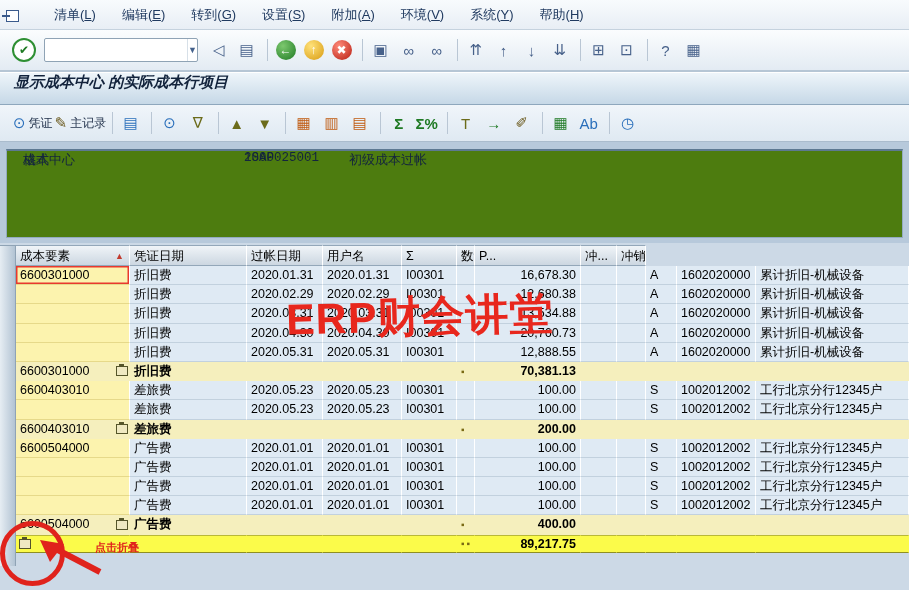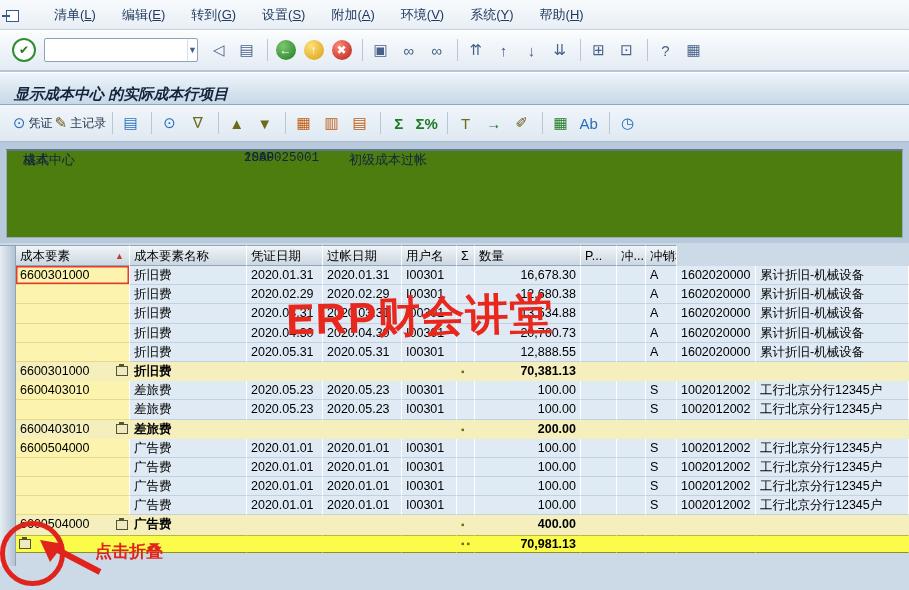--- a/index.html
+++ b/index.html
@@ -30,21 +30,21 @@
   .circ-yellow .glyph{background:radial-gradient(circle at 35% 30%,#ffe27a,#d89a10);}
   .circ-red .glyph{background:radial-gradient(circle at 35% 30%,#ff8a7a,#b61c10);}
   .ic-enter .glyph{width:20px;height:20px;border-radius:50%;display:flex;align-items:center;justify-content:center;
         color:#1d7a22;background:#fff;border:2px solid #2e8f33;font-size:12px;font-weight:bold;}
   .cmdfield{width:152px;height:22px;background:#fff;border:1px solid #8fa3b5;border-radius:2px;
         margin:0 8px 0 6px;display:flex;align-items:center;justify-content:flex-end;}
   .cmdfield .drop{width:16px;height:100%;display:flex;align-items:center;justify-content:center;color:#44618c;font-size:9px;border-left:1px solid #d7e0e8;}
 
   
   .titlebar{left:0;top:72px;width:909px;height:33px;background:linear-gradient(#eef5fa,#c6d8e7);
-        border-top:1px solid #fff;border-bottom:1px solid #8ea7bd;display:flex;align-items:flex-end;box-sizing:border-box;}
+        border-top:1px solid #fff;border-bottom:1px solid #8ea7bd;display:flex;align-items:flex-start;box-sizing:border-box;}
   .titlebar .title{font-size:15px;font-weight:bold;font-style:italic;color:#12233c;padding-left:14px;}
 
   
   .apptoolbar{left:0;top:105px;width:909px;height:37px;background:linear-gradient(#f0f5fa,#dfe9f2);
         border-bottom:1px solid #aabccd;display:flex;align-items:center;padding-left:12px;box-sizing:border-box;}
   .apptoolbar .tbtn{color:#3c5a86;}
   .ag-doc .glyph{color:#2a6fbb;}  .ag-pencil .glyph{color:#6b5a1e;}
   .ag-filter .glyph,.ag-sortu .glyph{color:#6b6b1a;} .ag-sortd .glyph{color:#6b6b1a;}
   .ag-grid .glyph{color:#c05a10;} .ag-sum .glyph{color:#1f7a24;font-weight:bold;}
   .ag-clock .glyph{color:#2a6fbb;}
@@ -86,21 +86,21 @@
   .collapse-ico{display:none;position:absolute;top:4.5px;width:12px;height:10px;
         background:#efe9c2;border:1px solid #55552a;box-sizing:border-box;}
   .collapse-ico::before{content:"";position:absolute;left:2px;top:-3px;width:5px;height:3px;background:#55552a;}
   .trow.subtotal .collapse-ico{display:block;left:100px;}
   .trow.total .collapse-ico{display:block;left:3px;}
 
   
   .watermark{left:286px;top:288px;font-size:43px;font-weight:bold;color:#e8271d;white-space:nowrap;
         transform:rotate(-1.5deg);letter-spacing:1px;z-index:50;}
   .anno-circle{left:0px;top:521px;width:55px;height:55px;border:5px solid #e0231c;border-radius:50%;z-index:60;}
-  .anno-label{left:95px;top:540px;font-size:17px;font-weight:bold;color:#e0231c;z-index:60;}
+  .anno-label{left:95px;top:540px;font-size:11px;font-weight:bold;color:#e0231c;z-index:60;}
   .anno-arrow{left:38px;top:538px;z-index:60;}
 </style>
 </head>
 <body>
 
 <div class="abs menubar">
   <div class="menu-sys-ico">
       <span class="r"></span>
       <span class="a"></span>
     </div>
@@ -337,21 +337,20 @@
     <span class="ival">2000025001</span>
   </div>
     </div>
 </div>
 
 <div class="abs tablearea">
   <div class="margin-strip"></div>
   <div class="tbl">
     <div class="hrow">
         <div class="hcell"><span>成本要素</span><span class="sortmark">▲</span></div>
-        <div class="hcell"><span>成本要素名称</span><span class="sortmark"></span></div>
         <div class="hcell"><span>凭证日期</span><span class="sortmark"></span></div>
         <div class="hcell"><span>过帐日期</span><span class="sortmark"></span></div>
         <div class="hcell"><span>用户名</span><span class="sortmark"></span></div>
         <div class="hcell"><span>Σ</span><span class="sortmark"></span></div>
         <div class="hcell"><span>数量</span><span class="sortmark"></span></div>
         <div class="hcell"><span>P...</span><span class="sortmark"></span></div>
         <div class="hcell"><span>冲...</span><span class="sortmark"></span></div>
         <div class="hcell"><span>冲销科目</span><span class="sortmark"></span></div>
       </div>
     <div>
@@ -566,21 +565,21 @@
     <div class="cell c11"></div>
   </div>
         <div class="trow total">
     <span class="collapse-ico"></span>
     <div class="cell c0"></div>
     <div class="cell c1 nm"></div>
     <div class="cell c2"></div>
     <div class="cell c3"></div>
     <div class="cell c4"></div>
     <div class="cell c5">▪▪</div>
-    <div class="cell c6">70,981.13</div>
+    <div class="cell c6">89,217.75</div>
     <div class="cell c7"></div>
     <div class="cell c8"></div>
     <div class="cell c9"></div>
     <div class="cell c10"></div>
     <div class="cell c11"></div>
   </div>
       </div>
   </div>
 </div>
 

